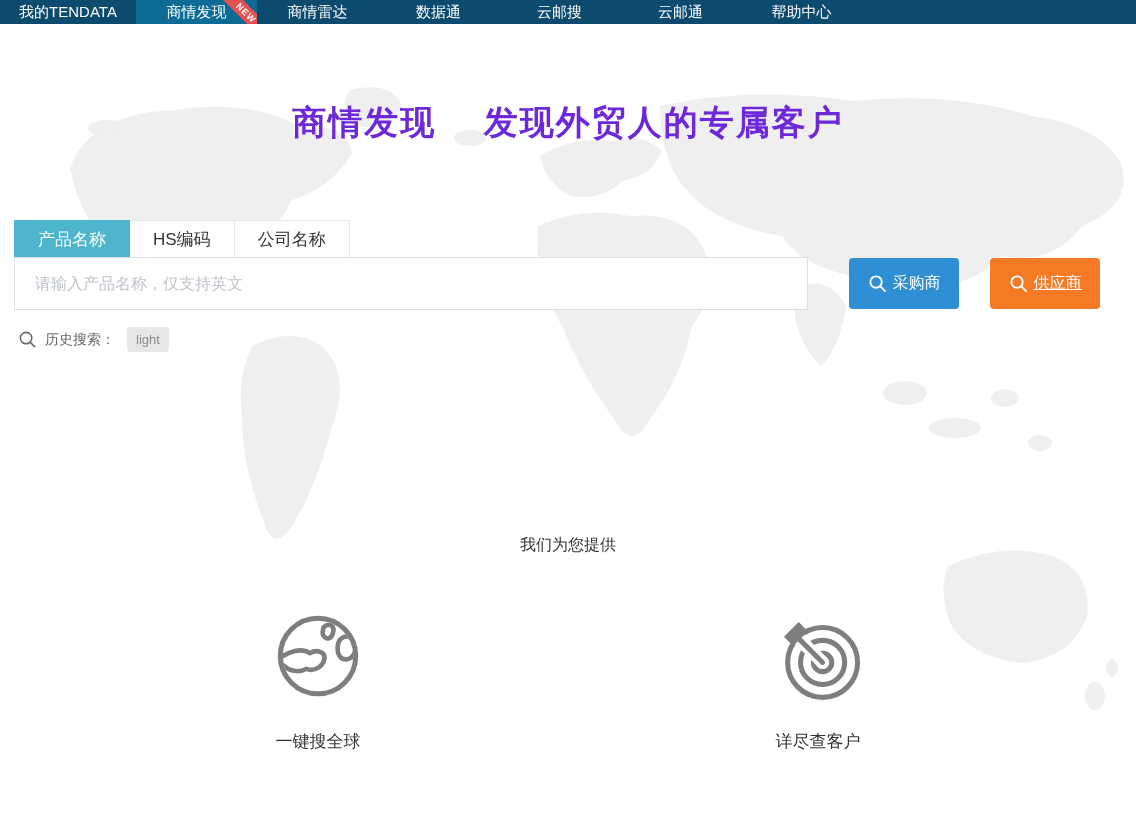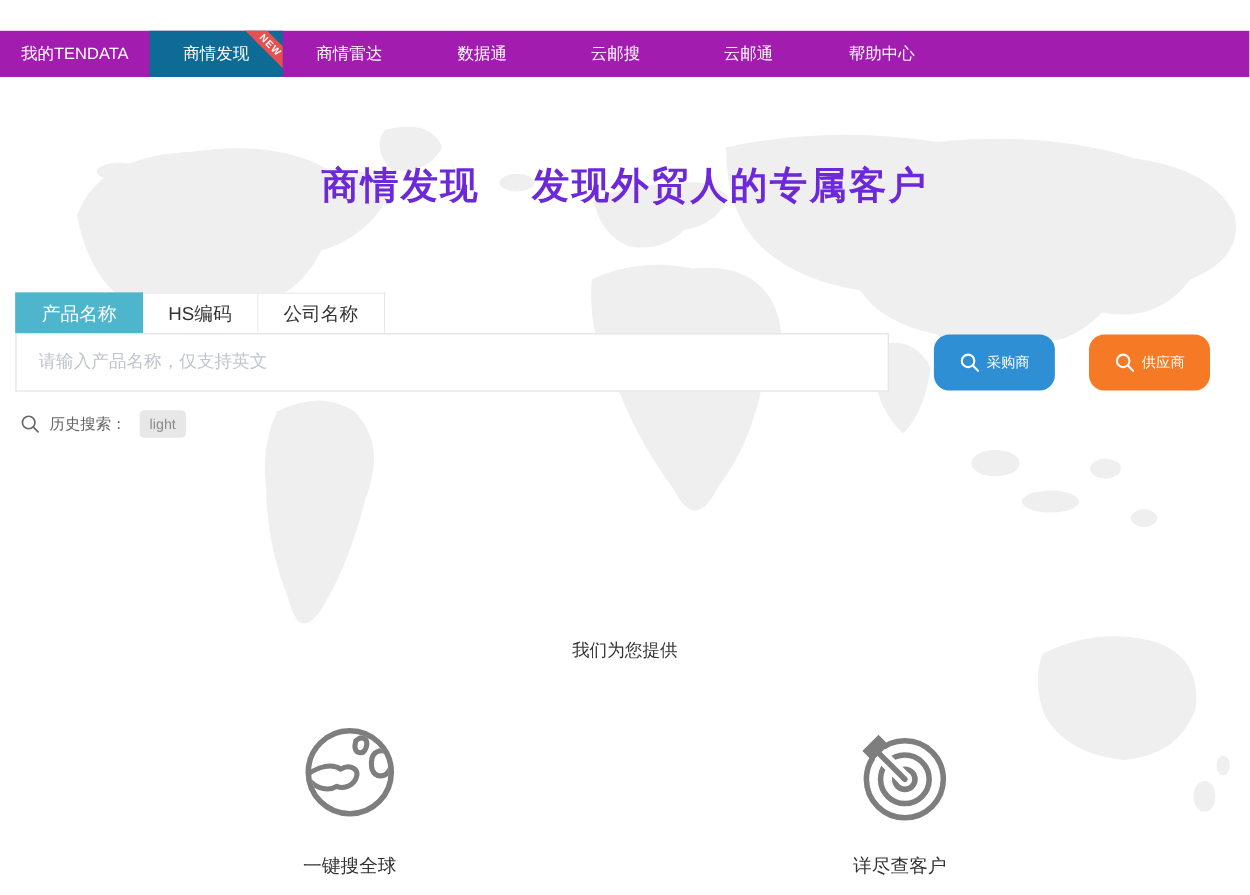--- a/index.html
+++ b/index.html
@@ -4,22 +4,22 @@
 <style>
   * { margin:0; padding:0; box-sizing:border-box; }
   html,body { width:1136px; height:814px; overflow:hidden; background:#fff;
     font-family:"Liberation Sans","DejaVu Sans",sans-serif; }
   .page { position:relative; width:1136px; height:814px; }
 
   
   .map { position:absolute; left:0; top:48px; z-index:0; }
 
   
-  .nav { position:relative; z-index:5; height:42px; background:#a21caf;
-    display:flex; align-items:stretch; color:#fff; font-size:15px;margin-top:28px; }
+  .nav { position:relative; z-index:5; height:24px; background:#0c4a6e;
+    display:flex; align-items:stretch; color:#fff; font-size:15px; }
   .nav-item { width:121px; display:flex; align-items:center; justify-content:center;
     cursor:pointer; position:relative; white-space:nowrap; }
   .nav-item.first { width:136px; }
   .nav-item.active { background:#0d6b95; overflow:hidden; }
   .ribbon { position:absolute; top:6px; right:-17px; transform:rotate(45deg);
     background:#e85050; color:#fff; font-size:9px; font-weight:bold;
     letter-spacing:1px; padding:2px 16px; }
 
   
   .headline { position:relative; z-index:2; margin-top:76px; text-align:center;
@@ -32,25 +32,25 @@
   .tab { height:37px; padding:0 23px; display:flex; align-items:center;
     font-size:17px; color:#333; background:#fff; border:1px solid #e4e7ed;
     border-bottom:none; border-left:none; cursor:pointer; }
   .tab:first-child { border-left:1px solid #e4e7ed; }
   .tab.active { background:#4db6cc; color:#fff; border-color:#4db6cc; }
   .search-row { display:flex; align-items:center;gap:19px; }
   .search-input { flex:1; height:53px; border:1px solid #dcdfe6; background:#fff;
     font-size:16px; padding:0 20px; color:#333; outline:none;
     font-family:"Liberation Sans","DejaVu Sans",sans-serif; }
   .search-input::placeholder { color:#c0c4cc; }
-  .btn { height:51px; width:110px; border:none; border-radius:14px; color:#fff;
-    font-size:13px; display:flex; align-items:center; justify-content:center;
+  .btn { height:51px; width:110px; border:none; border-radius:4px; color:#fff;
+    font-size:16px; display:flex; align-items:center; justify-content:center;
     gap:6px; cursor:pointer; font-family:inherit; }
   .btn-buyer { background:#2e8fd5; margin-left:22px; }
-  .btn-supplier { background:#f67a26; margin-left:12px; margin-right:22px; }
+  .btn-supplier { background:#f67a26; margin-left:12px; margin-right:22px;text-decoration:underline; }
 
   .history { display:flex; align-items:center; margin:17px 14px 0 18px;
     position:relative; z-index:2; }
   .history-label { font-size:14px; color:#666; margin-left:8px; }
   .history-tag { margin-left:12px; background:#e7e7e7; color:#8c8c8c;
     font-size:13px; padding:5px 9px; border-radius:4px; cursor:pointer; }
 
   
   .features { position:relative; z-index:2; margin-top:183px; }
   .features-title { text-align:center; font-size:16px; color:#333; }

